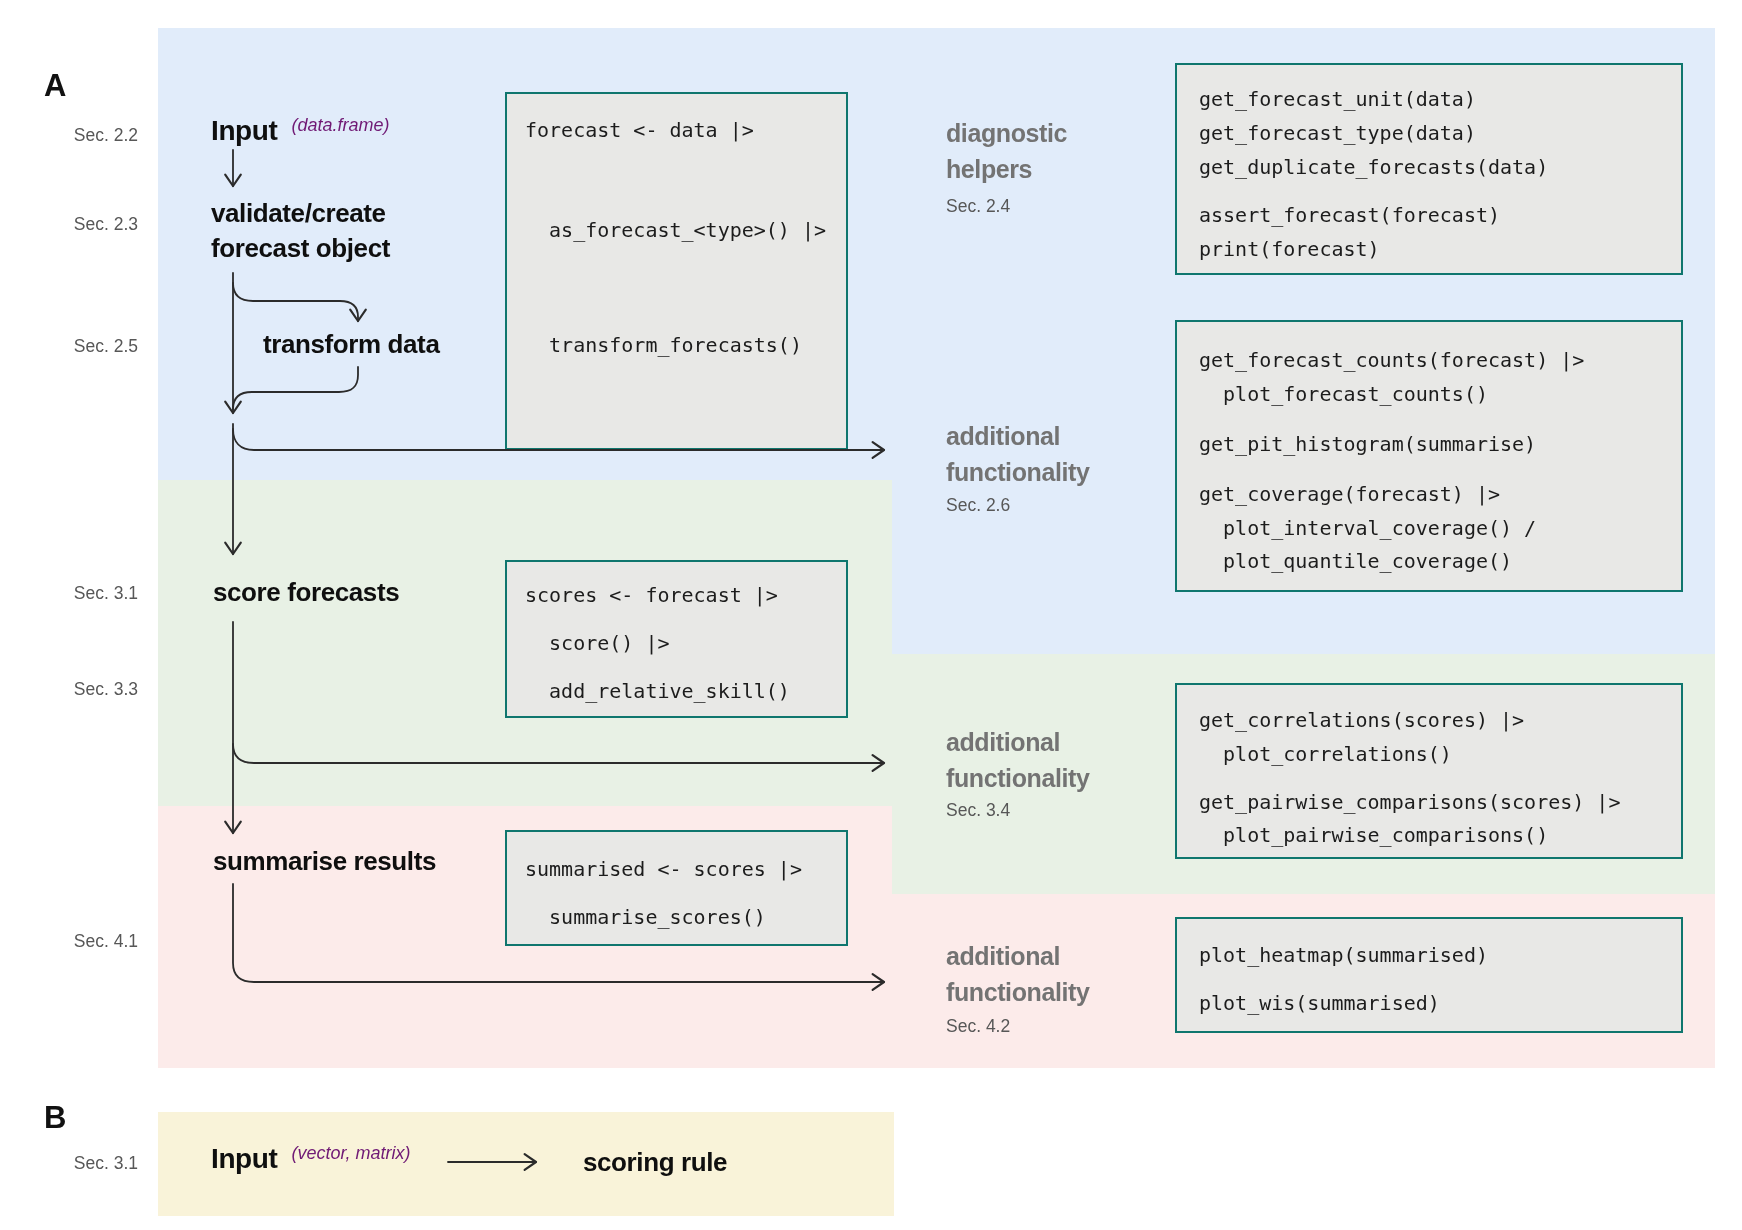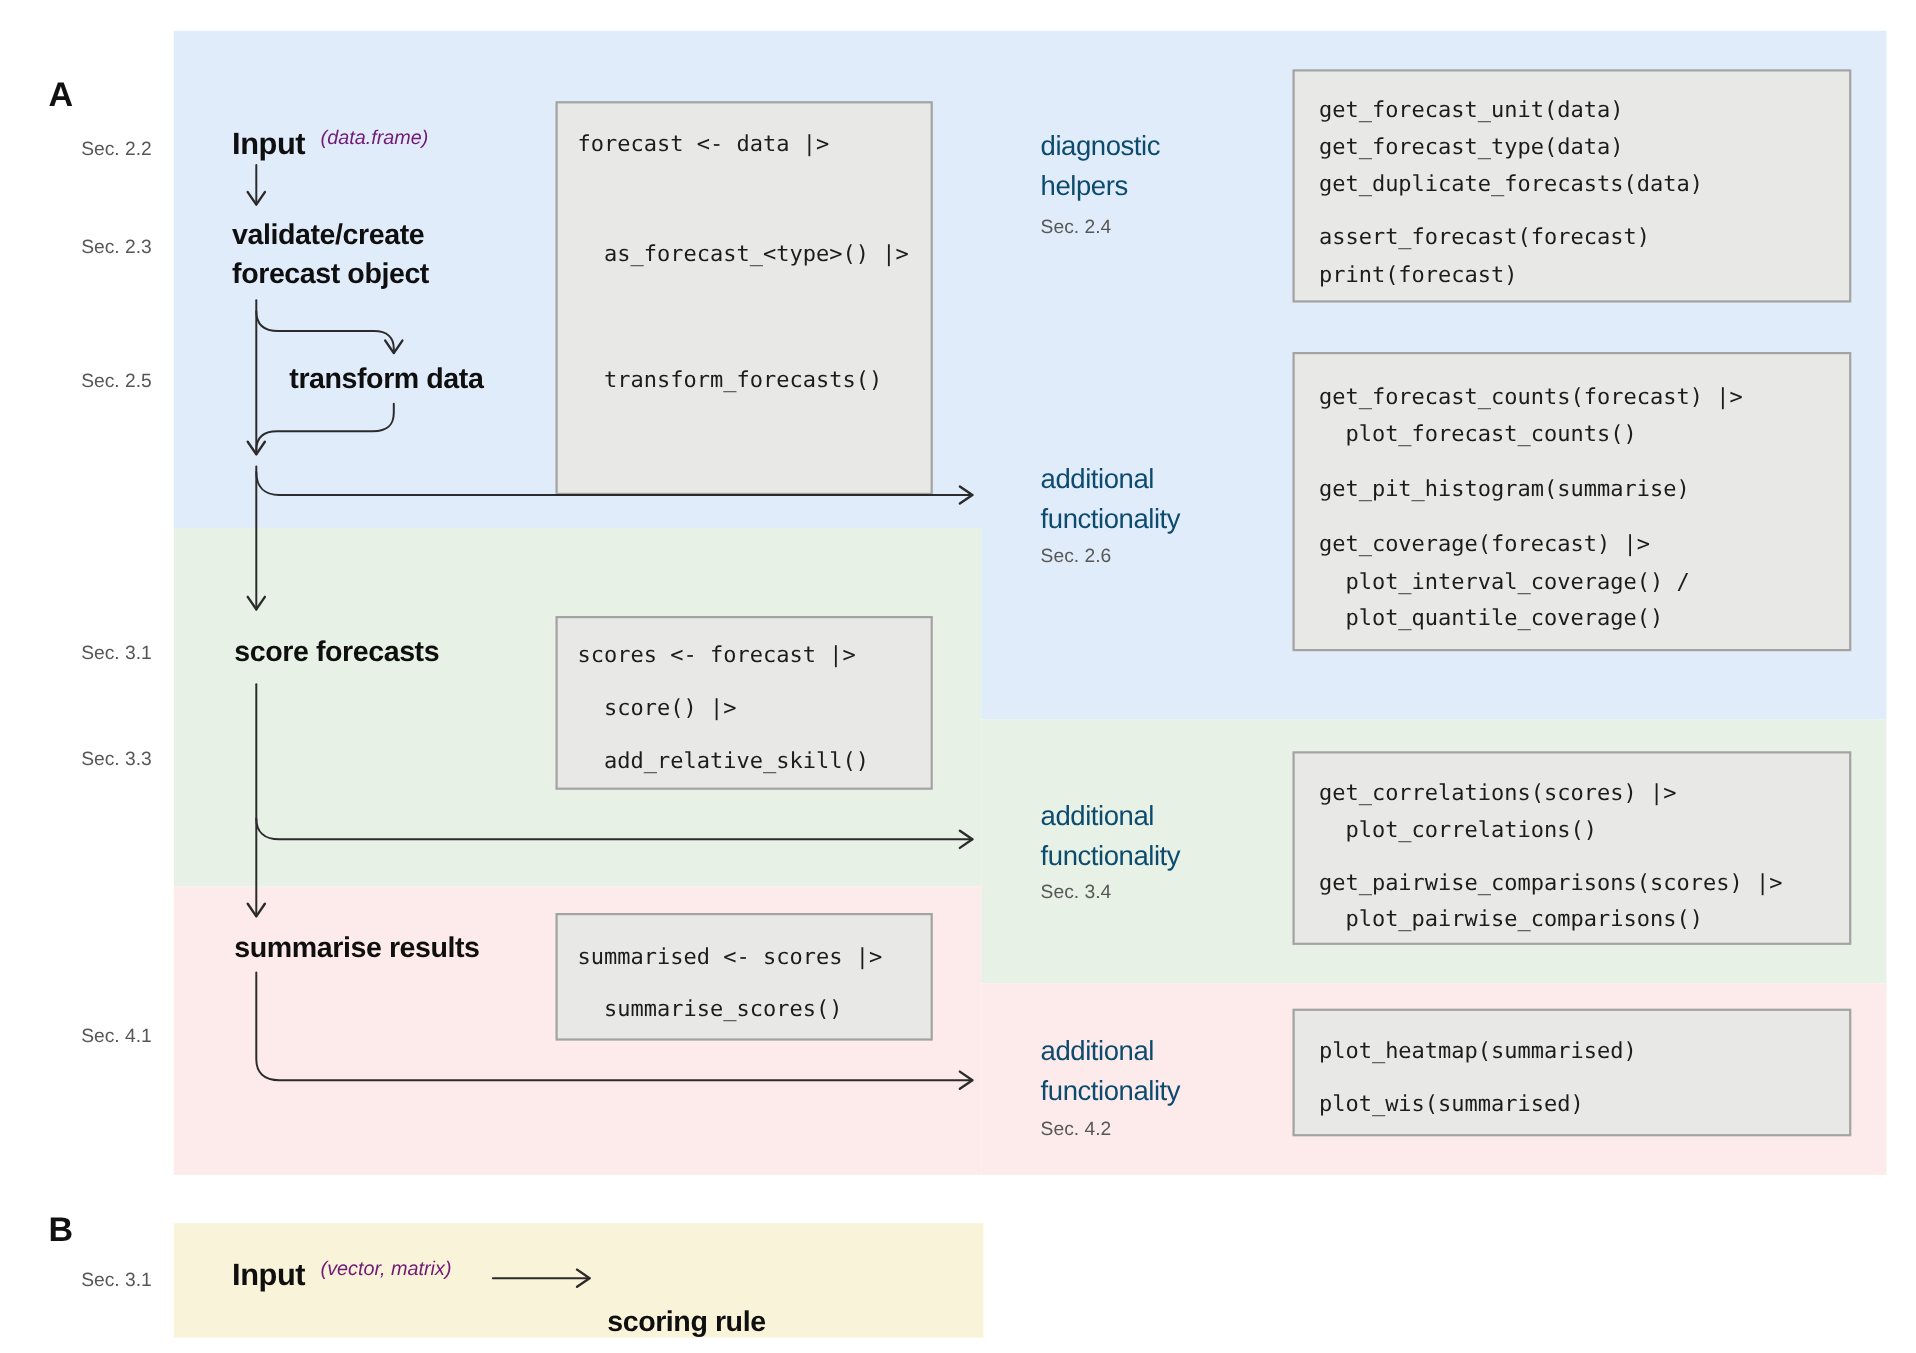--- a/index.html
+++ b/index.html
@@ -27,31 +27,31 @@
     font-size:26px;font-weight:700;color:#0f0f0f;
     letter-spacing:-0.4px;line-height:35px;white-space:nowrap;
   }
   .flow-row{
     position:absolute;display:flex;align-items:flex-start;gap:14px;white-space:nowrap;
   }
   .flow-row .big{font-size:28px;font-weight:700;color:#0f0f0f;letter-spacing:-0.4px;}
   .annotation{font-size:18px;font-weight:400;color:#701a75;letter-spacing:0;font-style:italic;}
   .r-heading{
     position:absolute;
-    font-size:25px;font-weight:400;color:#0c4a6e;
+    font-size:25px;font-weight:700;color:#737373;
     letter-spacing:-0.4px;line-height:36px;white-space:nowrap;
   }
   .r-sec{
     position:absolute;
     font-size:17.5px;color:#575757;white-space:nowrap;
   }
   .code-box{
     position:absolute;
     background:#e8e8e6;
-    border:2px solid #a3a3a3;
+    border:2px solid #0f766e;
     box-sizing:border-box;
   }
   .cl{
     position:absolute;left:18px;
     font-family:"DejaVu Sans Mono", monospace;
     font-size:20px;line-height:26px;color:#1c1c1c;
     white-space:pre;
   }
   .rbox .cl{left:22px;}
   svg.arrows{position:absolute;left:0;top:0;pointer-events:none;}
@@ -159,21 +159,21 @@
 
   <div class="code-box rbox" style="left:1175px;top:917px;width:508px;height:116px;">
     <div class="cl" style="top:23px">plot_heatmap(summarised)</div>
     <div class="cl" style="top:71px">plot_wis(summarised)</div>
   </div>
 
   <div class="flow-row" style="left:211px;top:1143px;">
     <span class="big">Input</span>
     <span class="annotation">(vector, matrix)</span>
   </div>
-  <div class="flow-label" style="left:552px;top:1145px;margin-top:39px;">scoring rule</div>
+  <div class="flow-label" style="left:583px;top:1145px;">scoring rule</div>
 
   <svg class="arrows" width="1742" height="1230" viewBox="0 0 1742 1230">
     <defs>
       <marker id="arr" viewBox="-10 -10 20 20" refX="0" refY="0" markerWidth="24" markerHeight="24" orient="auto" markerUnits="userSpaceOnUse" overflow="visible">
         <path d="M -9.5 -6.5 L 0 0 L -9.5 6.5" fill="none" stroke="#2b2b2b" stroke-width="1.8" stroke-linecap="round" stroke-linejoin="round"></path>
       </marker>
     </defs>
     <g fill="none" stroke="#2b2b2b" stroke-width="1.8" stroke-linecap="round">
       <path d="M 233 150 V 186" marker-end="url(#arr)"></path>
       <path d="M 233 273 V 413" marker-end="url(#arr)"></path>

